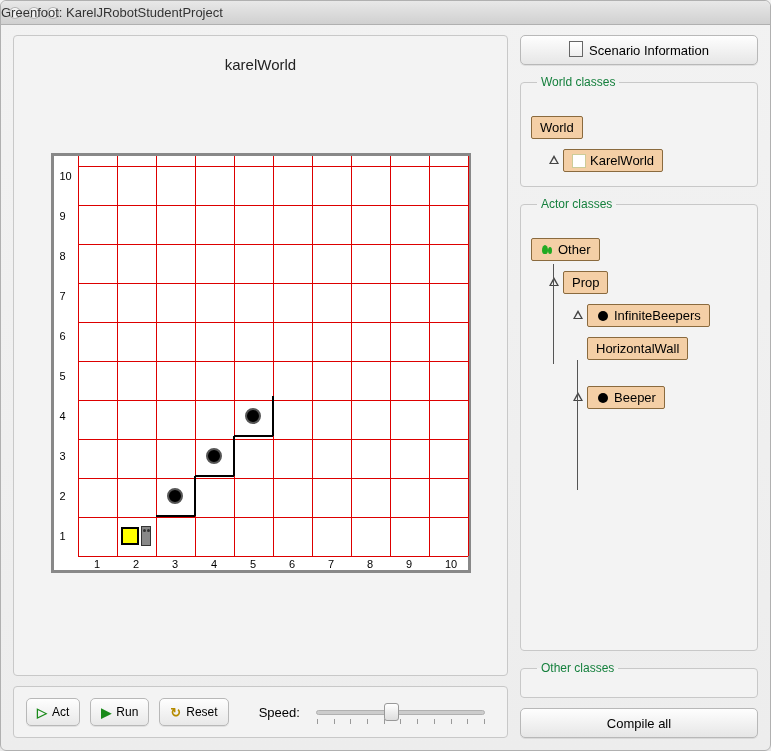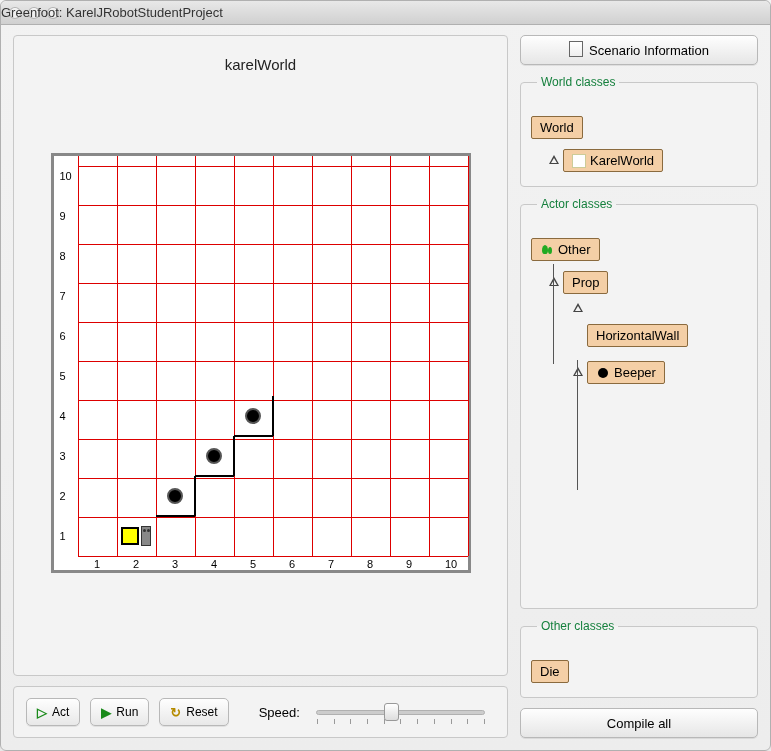--- a/index.html
+++ b/index.html
@@ -376,48 +376,47 @@
           <div class="tree-row" style="margin-top:6px;">
             <span class="indent" style="width:16px;"></span>
             <span class="arrow"></span>
             <span class="class-box">
               <span>Prop</span>
             </span>
           </div>
           <div class="tree-row" style="margin-top:6px;">
             <span class="indent" style="width:40px;"></span>
             <span class="arrow"></span>
+            <span class="class-box">
+              <span class="ico-small ico-dot"></span>
+              <span>InfiniteBeepers</span>
+            </span>
           </div>
           <div class="tree-row" style="margin-top:6px;">
             <span class="indent" style="width:56px;"></span>
             <span class="class-box">
               <span>HorizontalWall</span>
             </span>
           </div>
-          <div class="tree-row" style="margin-top:10px;">
+          <div class="tree-row" style="margin-top:22px;">
             <span class="indent" style="width:40px;"></span>
             <span class="arrow"></span>
             <span class="class-box">
               <span class="ico-small ico-dot"></span>
               <span>Beeper</span>
             </span>
           </div>
           <div class="vline" style="left:22px;top:28px;height:100px;"></div>
           <div class="vline" style="left:46px;top:124px;height:130px;"></div>
         </div>
       </fieldset>
 
       <fieldset class="classes">
         <legend>Other classes</legend>
         <div class="tree">
-          <div class="tree-row">
-            <span class="class-box">
-              <span>Die</span>
-            </span>
-          </div>
         </div>
       </fieldset>
 
       <button class="wide-btn">
         <span>Compile all</span>
       </button>
     </div>
   </div>
 </div>
 

